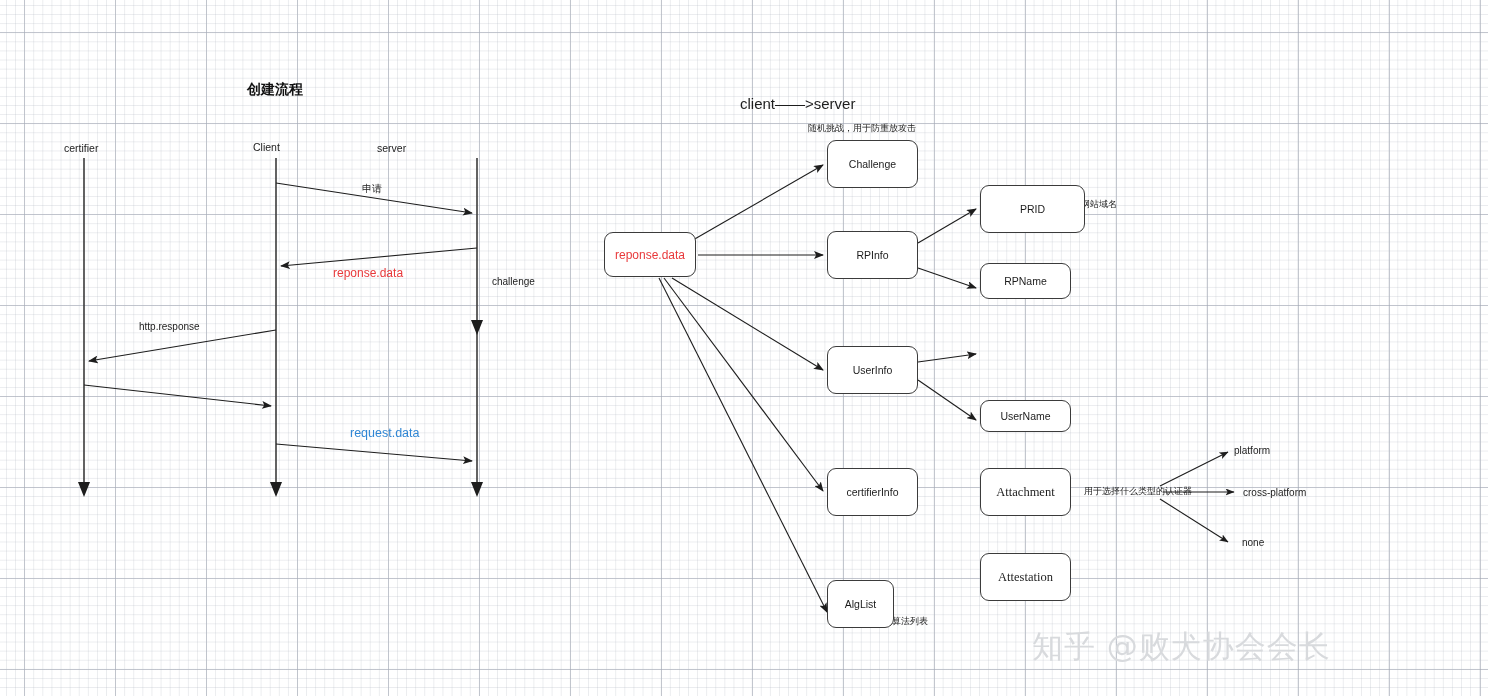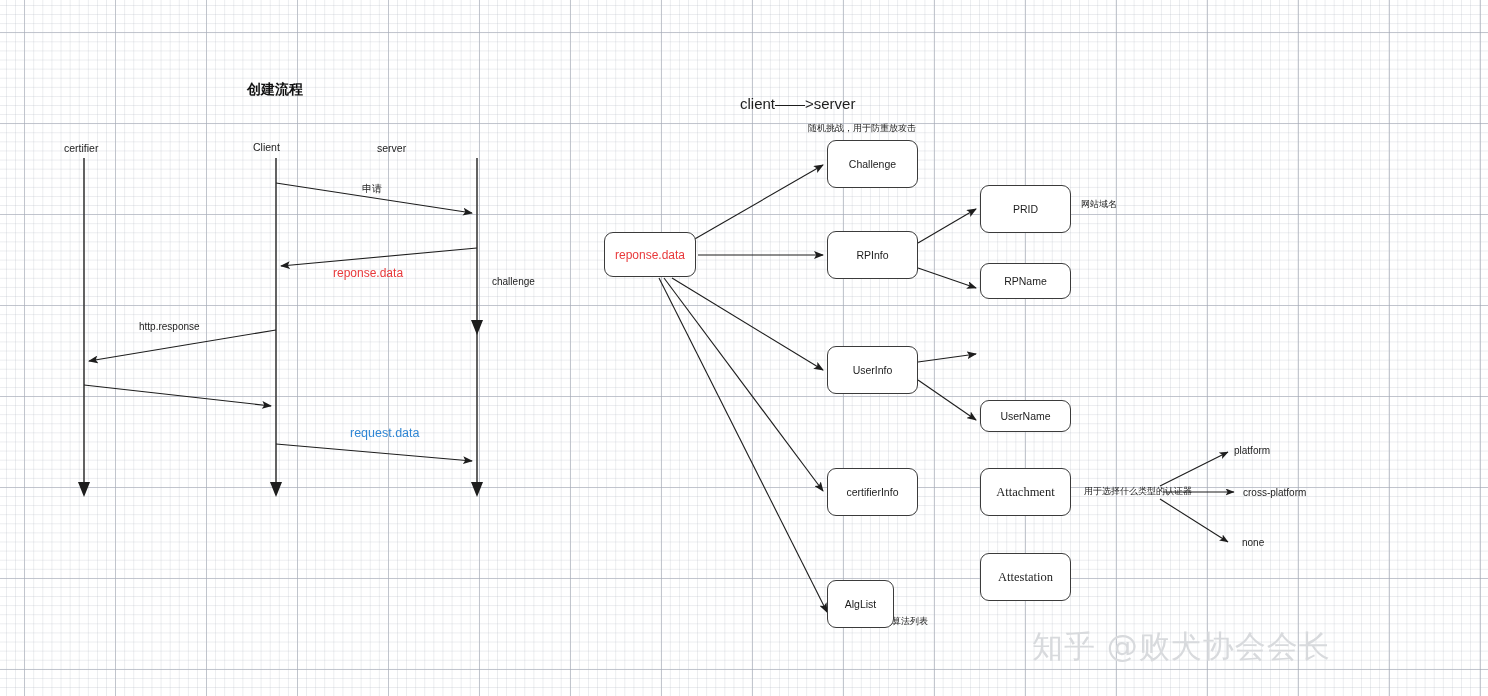--- a/index.html
+++ b/index.html
@@ -176,21 +176,21 @@
   <div class="lbl annot-cn" style="left:1084px; top:487px;">用于选择什么类型的认证器</div>
 
   <div class="node root" style="left:604px; top:232px; width:92px; height:45px;">reponse.data</div>
 
   <div class="node" style="left:827px; top:140px; width:91px; height:48px;">Challenge</div>
   <div class="node" style="left:827px; top:231px; width:91px; height:48px;">RPInfo</div>
   <div class="node" style="left:827px; top:346px; width:91px; height:48px;">UserInfo</div>
   <div class="node" style="left:827px; top:468px; width:91px; height:48px;">certifierInfo</div>
   <div class="node" style="left:827px; top:580px; width:67px; height:48px;">AlgList</div>
 
-  <div class="node" style="left:980px; top:185px; width:91px; height:48px;">PRID</div>
+  <div class="node" style="left:980px; top:185px; width:105px; height:48px;">PRID</div>
   <div class="node" style="left:980px; top:263px; width:91px; height:36px;">RPName</div>
   <div class="node" style="left:980px; top:400px; width:91px; height:32px;">UserName</div>
 
   <div class="node serif" style="left:980px; top:468px; width:91px; height:48px;">Attachment</div>
   <div class="node serif" style="left:980px; top:553px; width:91px; height:48px;">Attestation</div>
 
   <div class="leaf-text" style="left:1234px; top:445px;">platform</div>
   <div class="leaf-text" style="left:1243px; top:487px;">cross-platform</div>
   <div class="leaf-text" style="left:1242px; top:537px;">none</div>
 

